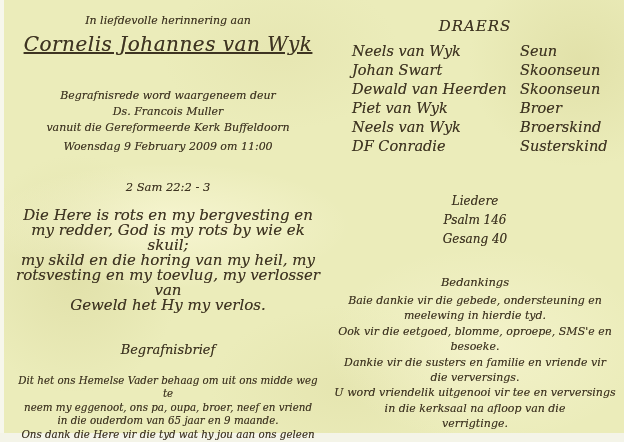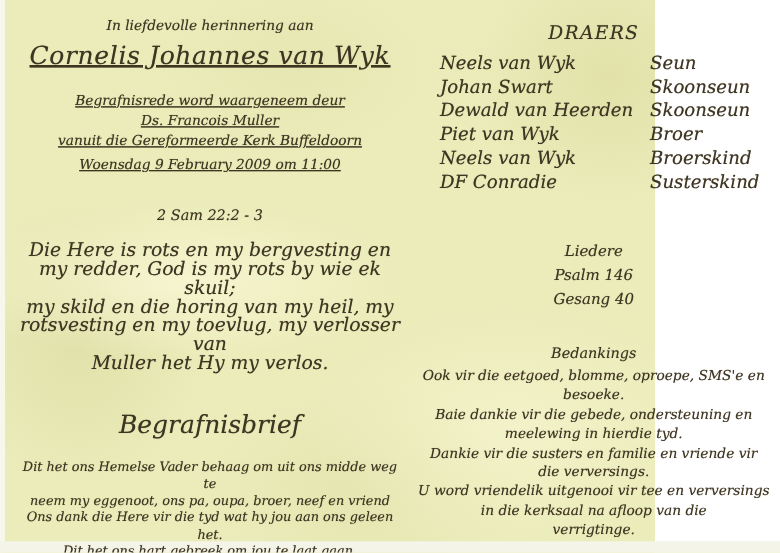--- a/index.html
+++ b/index.html
@@ -3,21 +3,21 @@
 <meta charset="utf-8">
 <style>
   html, body {
     margin: 0; padding: 0;
     width: 624px; height: 442px;
     overflow: hidden;
     font-family: "DejaVu Serif", serif;
   }
   .scan {
     position: relative;
-    width: 524px; height: 442px;
+    width: 624px; height: 442px;
     background-color: #ebecba;
     background-image:
       radial-gradient(ellipse 260px 90px at 27% 51%, rgba(250,248,216,0.75), rgba(250,248,216,0) 70%),
       radial-gradient(ellipse 230px 140px at 78% 78%, rgba(248,246,212,0.6), rgba(248,246,212,0) 70%),
       radial-gradient(ellipse 150px 170px at 12% 62%, rgba(213,211,150,0.45), rgba(213,211,150,0) 70%),
       radial-gradient(ellipse 160px 150px at 93% 14%, rgba(216,214,152,0.5), rgba(216,214,152,0) 70%),
       radial-gradient(ellipse 190px 120px at 55% 88%, rgba(219,217,158,0.35), rgba(219,217,158,0) 70%),
       radial-gradient(ellipse 170px 110px at 45% 12%, rgba(222,220,163,0.35), rgba(222,220,163,0) 70%);
     color: #3e3422;
   }
@@ -32,27 +32,27 @@
   .col { position: absolute; text-align: center; font-style: italic; }
   .col-left  { left: 14px;  top: 6px;  width: 308px; }
   .col-right { left: 334px; top: 8px;  width: 282px; }
 
   .soft { text-shadow: 0 0 0.6px rgba(62,52,30,0.55); }
 
   .intro-line { font-size: 11px; margin-top: 8px; }
   .deceased-name { font-size: 20px; margin-top: 5px; letter-spacing: 0.5px; text-decoration: underline; }
   .life-dates { font-size: 11.5px; margin-top: 7px; }
 
-  .service { margin-top: 17px; font-size: 11px; line-height: 16px; text-decoration: underline; }
+  .service { margin-top: 32px; font-size: 11px; line-height: 16px; }
   .service-date { margin-top: 3px; }
 
   .scripture-ref { margin-top: 25px; font-size: 11.5px; }
   .scripture-text { margin-top: 14px; font-size: 15px; line-height: 15px; }
 
-  .letter-heading { margin-top: 29px; font-size: 20px; }
+  .letter-heading { margin-top: 29px; font-size: 13px; }
   .letter-body { margin-top: 17px; font-size: 10.3px; line-height: 13.4px; }
 
   .draers-heading { font-size: 15px; letter-spacing: 1px; margin-top: 9px; }
   .draers-table { margin-top: 7px; padding-left: 18px; }
   .draers-row { display: flex; font-size: 14.5px; line-height: 19px; text-align: left; }
   .draers-name { width: 168px; }
   .draers-relation { flex: 1; }
 
   .liedere { margin-top: 36px; font-size: 12px; line-height: 19px; }
 
@@ -74,27 +74,28 @@
       <div>Begrafnisrede word waargeneem deur</div>
       <div>Ds. Francois Muller</div>
       <div>vanuit die Gereformeerde Kerk Buffeldoorn</div>
       <div class="service-date">Woensdag 9 February 2009 om 11:00</div>
     </div>
 
     <div class="scripture-ref">2 Sam 22:2 - 3</div>
     <div class="scripture-text">
       <div>Die Here is rots en my bergvesting en my redder, God is my rots by wie ek skuil;</div>
       <div>my skild en die horing van my heil, my rotsvesting en my toevlug, my verlosser van</div>
-      <div>Muller het Hy my verlos.</div>
+      <div>Geweld het Hy my verlos.</div>
     </div>
 
     <div class="letter-heading">Begrafnisbrief</div>
     <div class="letter-body">
       <div>Dit het ons Hemelse Vader behaag om uit ons midde weg te</div>
       <div>neem my eggenoot, ons pa, oupa, broer, neef en vriend</div>
+      <div>in die ouderdom van 65 jaar en 9 maande.</div>
       <div>Ons dank die Here vir die tyd wat hy jou aan ons geleen het.</div>
       <div>Dit het ons hart gebreek om jou te laat gaan.</div>
 
     </div>
   </div>
 
   <div class="col col-right soft">
     <div class="draers-heading">DRAERS</div>
 
     <div class="draers-table">
@@ -125,21 +126,21 @@
     </div>
 
     <div class="liedere">
       <div>Liedere</div>
       <div>Psalm 146</div>
       <div>Gesang 40</div>
     </div>
 
     <div class="bedankings-heading">Bedankings</div>
     <div class="bedankings-body">
+      <div>Baie dankie vir die gebede, ondersteuning en meelewing in hierdie tyd.</div>
       <div>Ook vir die eetgoed, blomme, oproepe, SMS'e en besoeke.</div>
-      <div>Baie dankie vir die gebede, ondersteuning en meelewing in hierdie tyd.</div>
       <div>Dankie vir die susters en familie en vriende vir die verversings.</div>
       <div>U word vriendelik uitgenooi vir tee en verversings</div>
       <div>in die kerksaal na afloop van die</div>
       <div>verrigtinge.</div>
     </div>
   </div>
 </div>
 
 </body></html>

